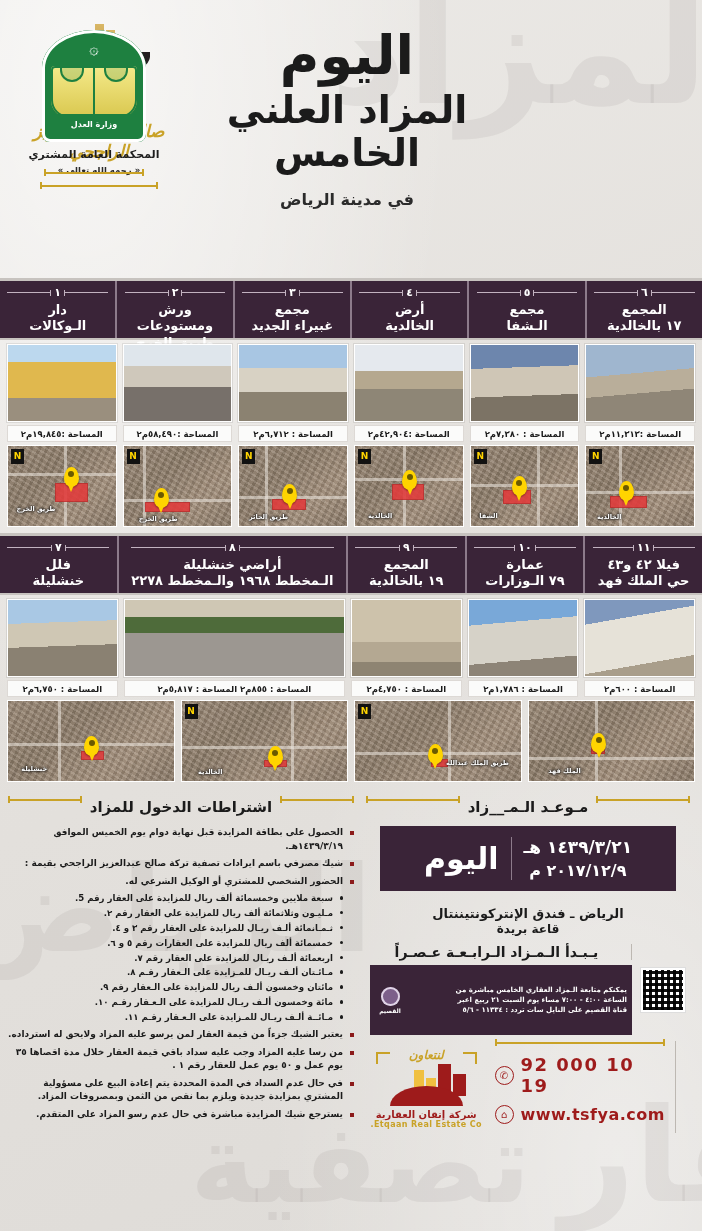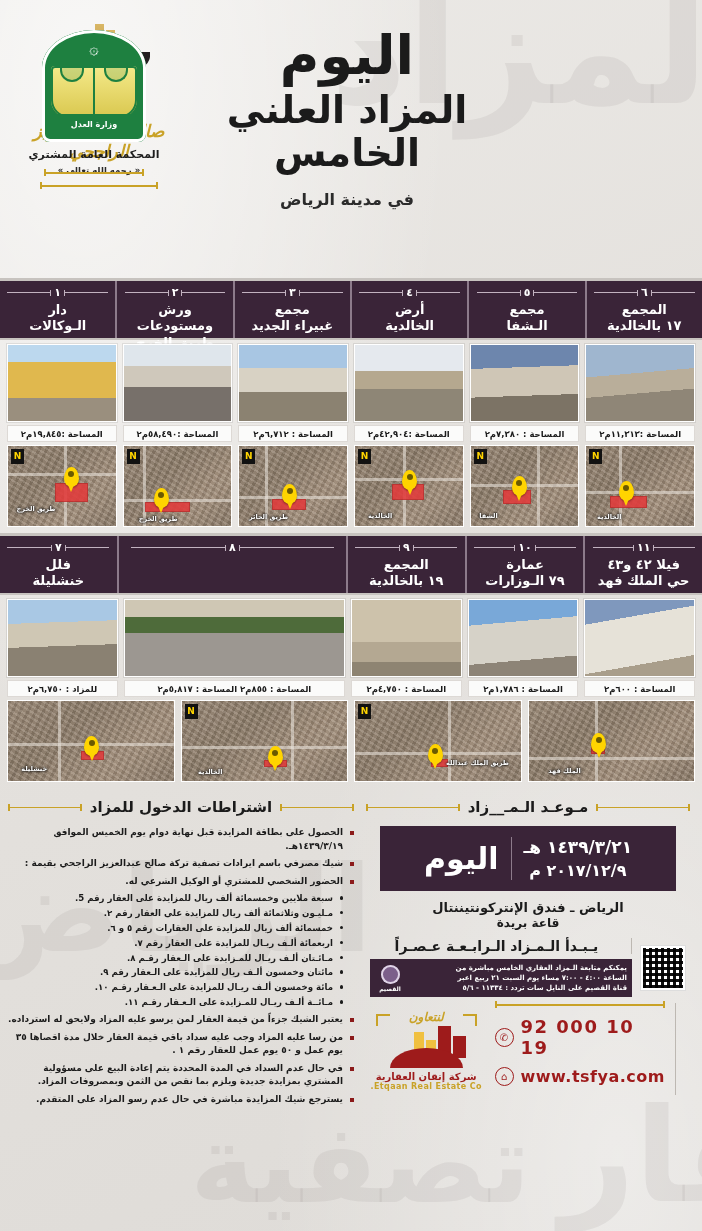--- a/index.html
+++ b/index.html
@@ -237,40 +237,40 @@
   
   .bottom {
     display: flex;
     padding: 10px 6px 0;
     position: relative;
   }
   .bottom-left { width: 336px; padding: 0 6px; }
   .bottom-right { flex: 1; padding: 0 6px 0 2px; }
 
   .sec-title-wrap {
-    display: flex; align-items: center; gap: 8px; margin-bottom: 10px;
+    display: flex; gap: 8px; margin-bottom: 10px;
   }
   .sec-title { font-size: 15px; font-weight: bold; color: #1b1b1b; white-space: nowrap; }
   .sec-line { flex: 1; height: 3px; position: relative; }
   .sec-line:before { content:""; position:absolute; top:1px; left:0; right:0; height:1.5px; background:#c9a227; }
   .sec-line:after { content:""; position:absolute; top:-2px; left:0; width:2px; height:7px; background:#c9a227; }
   .sec-line i { position:absolute; top:-2px; right:0; width:2px; height:7px; background:#c9a227; }
 
   .date-box {
     background: #3a2438; color: #fff;
     display: flex; align-items: center; justify-content: center;
     padding: 11px 10px; gap: 12px; margin: 4px 14px 0;
   }
   .date-today { font-size: 30px; font-weight: bold; letter-spacing: -1px; }
   .date-divider { width: 1px; align-self: stretch; background: #8d7b8b; }
   .date-lines { text-align: center; }
   .date-h { font-size: 17px; font-weight: bold; letter-spacing: 0.5px; }
   .date-g { font-size: 16px; font-weight: bold; letter-spacing: 0.5px; margin-top: 4px; }
 
-  .venue { text-align: center; margin-top: 9px; }
+  .venue { text-align: center; margin-top: 15px; }
   .venue-1 { font-size: 13px; font-weight: bold; color: #1b1b1b; }
   .venue-2 { font-size: 12px; font-weight: bold; color: #1b1b1b; margin-top: 1px; }
 
   .starts-row { display: flex; align-items: center; gap: 8px; margin-top: 8px; padding: 0 4px; }
   .qr {
     width: 46px; height: 46px; flex: 0 0 46px; background: #fff; padding: 2px;
     border: 1px solid #ddd;
   }
   .qr-inner {
     width: 100%; height: 100%;
@@ -278,21 +278,21 @@
       repeating-linear-gradient(90deg, #111 0 3px, #fff 3px 6px),
       repeating-linear-gradient(0deg, #111 0 3px, #fff 3px 6px);
     background-blend-mode: multiply;
   }
   .starts-right { flex: 1; }
   .starts-text {
     font-size: 14px; font-weight: bold; color: #1b1b1b; text-align: center;
     letter-spacing: 1px; border-right: 1px solid #bdb8b2; padding-right: 8px;
   }
   .tv-box {
-    background: #3a2438; color: #fff; margin-top: 5px; padding: 4px 5px;
+    background: #3a2438; color: #fff; margin-top: 5px; padding: 20px 5px;
     display: flex; align-items: center; gap: 13px;
   }
   .tv-logo {
     flex: 0 0 30px; text-align: center;
   }
   .tv-logo .circ {
     width: 19px; height: 19px; margin: 0 auto; border-radius: 50%;
     background: #7c5f8a; box-shadow: inset 0 0 0 2px #e0d4e6;
   }
   .tv-logo .nm { font-size: 6px; font-weight: bold; margin-top: 1px; }
@@ -638,20 +638,24 @@
           <div>المجمع</div>
             <div>١٩ بالخالدية</div>
         </div>
       </div>
       <div class="hdr-cell wide">
         <div class="hdr-num">
             <div class="bar l"></div>
             <span>٨</span>
             <div class="bar r"></div>
           </div>
+        <div class="hdr-title">
+          <div>أراضي خنشليلة</div>
+            <div>الـمخطط ١٩٦٨ والـمخطط ٢٢٧٨</div>
+        </div>
       </div>
       <div class="hdr-cell">
         <div class="hdr-num">
             <div class="bar l"></div>
             <span>٧</span>
             <div class="bar r"></div>
           </div>
         <div class="hdr-title">
           <div>فلل</div>
             <div>خنشليلة</div>
@@ -684,21 +688,21 @@
       <div class="area-cell">
           <div class="area-box">المساحة : ١,٧٨٦م٢</div>
         </div>
       <div class="area-cell">
           <div class="area-box">المساحة : ٤,٧٥٠م٢</div>
         </div>
       <div class="area-cell wide">
           <div class="area-box">المساحة : ٨٥٥م٢        المساحة : ٥,٨١٧م٢</div>
         </div>
       <div class="area-cell">
-          <div class="area-box">للمزاد : ٦,٧٥٠م٢</div>
+          <div class="area-box">المساحة : ٦,٧٥٠م٢</div>
         </div>
     </div>
 
     <div class="map-row">
       <div class="map-cell">
           <div class="map">
         <div class="road h" style="top:70%"></div>
             <div class="road v" style="left:40%"></div>
         <div class="plot" style="left:38%;top:58%;width:8%;height:8%"></div>
         <div class="pin" style="left:38%;top:40%"></div>
@@ -830,20 +834,21 @@
 
       <ul class="cond-list">
         <li>الحصول على بطاقة المزايدة قبل نهاية دوام يوم الخميس الموافق ١٤٣٩/٣/١٩هـ.</li>
         <li>شيك مصرفي باسم ايرادات تصفية تركة صالح عبدالعزيز الراجحي بقيمة :</li>
         <li>الحضور الشخصي للمشتري أو الوكيل الشرعي له.</li>
       </ul>
 
       <ul class="sub-list">
         <li>سبعة ملايين وخمسمائة ألف ريال للمزايدة على العقار رقم 5.</li>
         <li>مـليـون وثلاثمائة ألف ريال للمزايدة علي العقار رقم ٢.</li>
+        <li>ثـمـانمائة ألـف ريـال للمزايدة على العقار رقم ٣ و ٤.</li>
         <li>خمسمائة ألف ريال للمزايدة على العقارات رقم ٥ و ٦.</li>
         <li>اربعمائة ألـف ريـال للمزايدة على العقار رقم ٧.</li>
         <li>مـائـتان ألـف ريـال للمـزايدة على الـعقار رقـم ٨.</li>
         <li>مائتان وخمسون ألـف ريال للمزايدة على الـعقار رقم ٩.</li>
         <li>مائة وخمسون ألـف ريـال للمزايدة على الـعـقار رقـم ١٠.</li>
         <li>مـائــة ألـف ريـال للمـزايدة على الـعـقار رقـم ١١.</li>
       </ul>
 
       <ul class="cond-list">
         <li>يعتبر الشيك جزءاً من قيمة العقار لمن يرسو عليه المزاد ولايحق له استرداده.</li>

